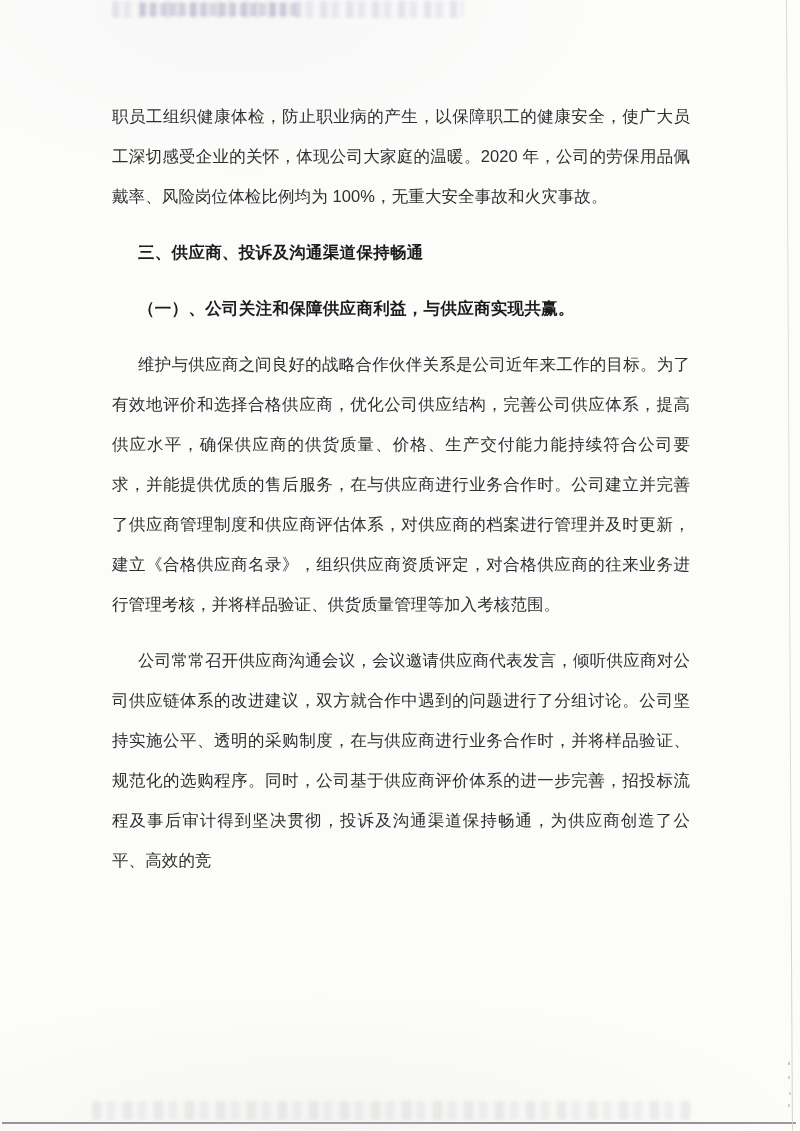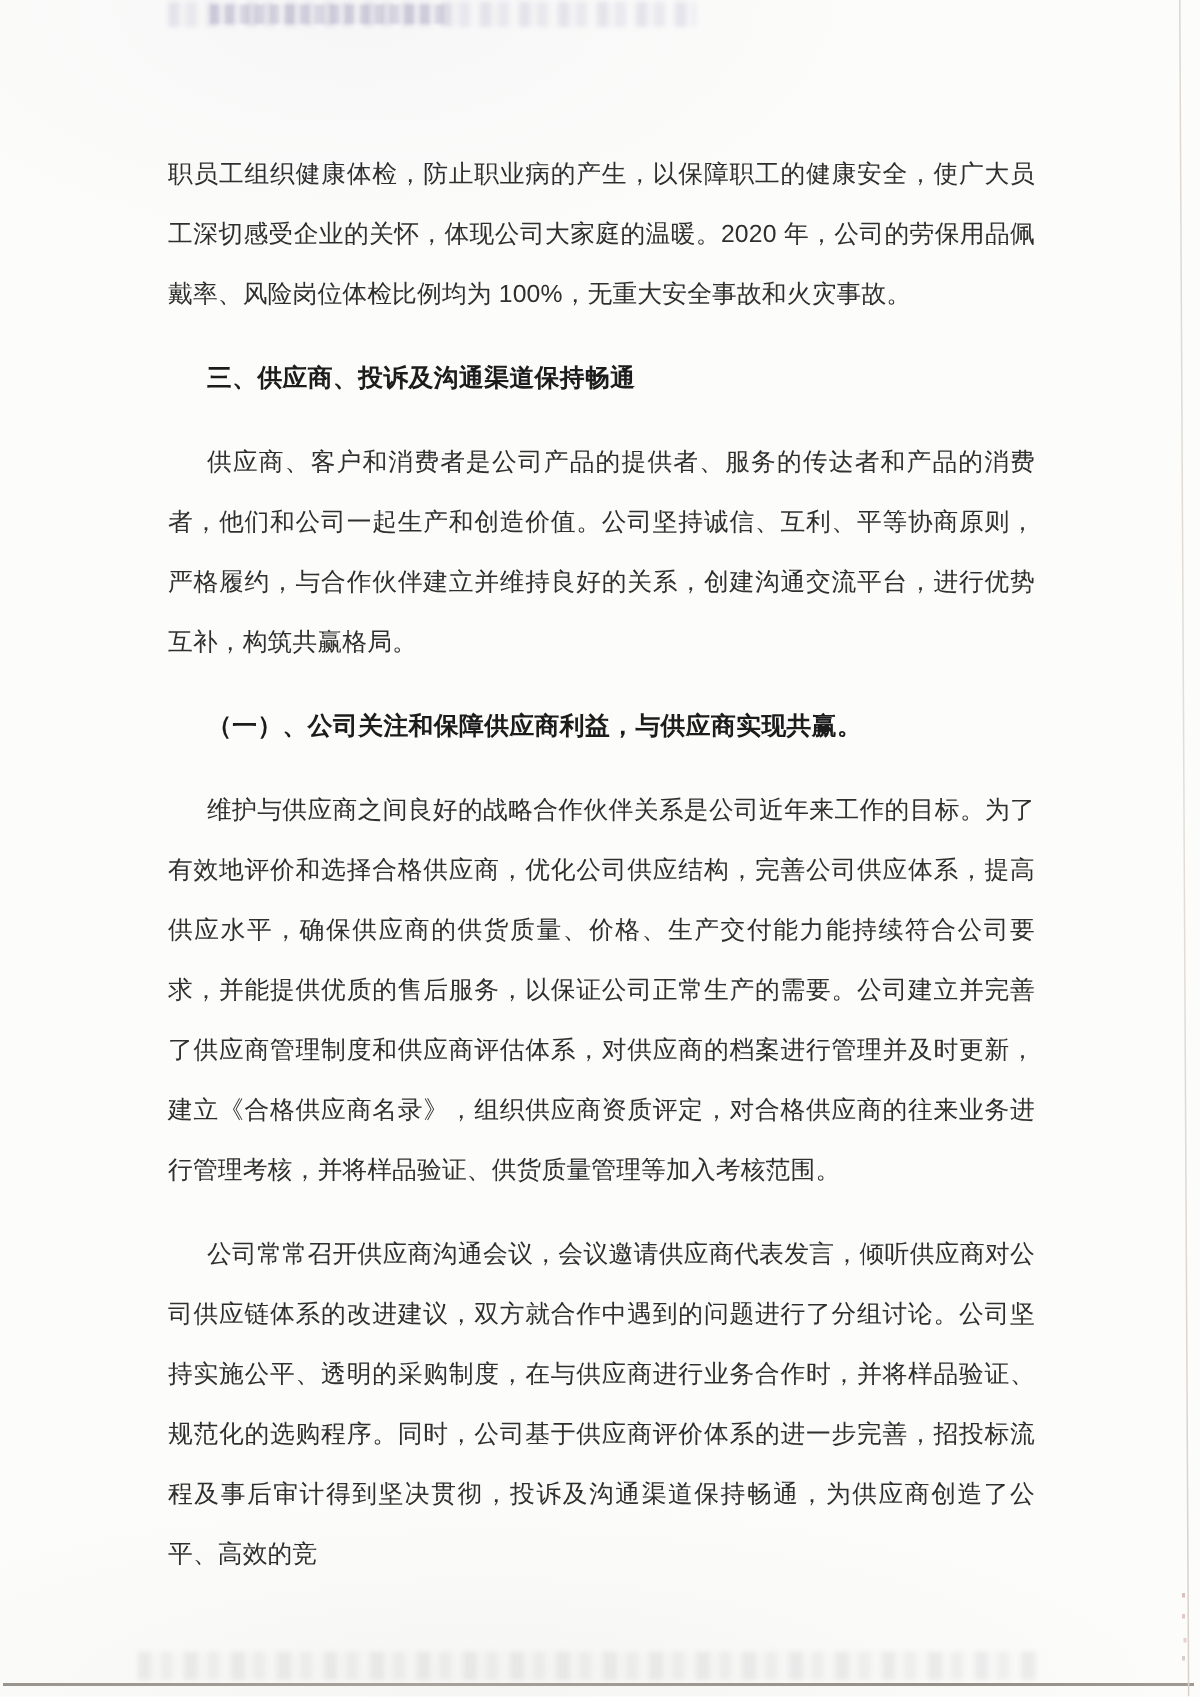--- a/index.html
+++ b/index.html
@@ -92,25 +92,24 @@
 <div class="page">
 
   <div class="bleed-top"></div>
   <div class="bleed-top-strong"></div>
 
   <div class="content">
     <p class="bodytext">职员工组织健康体检，防止职业病的产生，以保障职工的健康安全，使广大员工深切感受企业的关怀，体现公司大家庭的温暖。2020 年，公司的劳保用品佩戴率、风险岗位体检比例均为 100%，无重大安全事故和火灾事故。</p>
 
     <h2 class="heading indent spaced">三、供应商、投诉及沟通渠道保持畅通</h2>
 
-    <p class="bodytext indent spaced">供应商、客户和消费者是公司产品的提供者、服务的传达者和产品的消费者，他们和公司一起生产和创造价值。公司坚持诚信、互利、平等协商原则，严格履约，与合作伙伴建立并维持良好的关系，创建沟通交流平台，进行优势互补，构筑共赢格局。</p>
 
     <h3 class="heading indent spaced">（一）、公司关注和保障供应商利益，与供应商实现共赢。</h3>
 
-    <p class="bodytext indent spaced">维护与供应商之间良好的战略合作伙伴关系是公司近年来工作的目标。为了有效地评价和选择合格供应商，优化公司供应结构，完善公司供应体系，提高供应水平，确保供应商的供货质量、价格、生产交付能力能持续符合公司要求，并能提供优质的售后服务，以保证公司正常生产的需要。公司建立并完善了供应商管理制度和供应商评估体系，对供应商的档案进行管理并及时更新，建立《合格供应商名录》，组织供应商资质评定，对合格供应商的往来业务进行管理考核，并将样品验证、供货质量管理等加入考核范围。</p>
+    <p class="bodytext indent spaced">维护与供应商之间良好的战略合作伙伴关系是公司近年来工作的目标。为了有效地评价和选择合格供应商，优化公司供应结构，完善公司供应体系，提高供应水平，确保供应商的供货质量、价格、生产交付能力能持续符合公司要求，并能提供优质的售后服务，在与供应商进行业务合作时。公司建立并完善了供应商管理制度和供应商评估体系，对供应商的档案进行管理并及时更新，建立《合格供应商名录》，组织供应商资质评定，对合格供应商的往来业务进行管理考核，并将样品验证、供货质量管理等加入考核范围。</p>
 
     <p class="bodytext indent spaced">公司常常召开供应商沟通会议，会议邀请供应商代表发言，倾听供应商对公司供应链体系的改进建议，双方就合作中遇到的问题进行了分组讨论。公司坚持实施公平、透明的采购制度，在与供应商进行业务合作时，并将样品验证、规范化的选购程序。同时，公司基于供应商评价体系的进一步完善，招投标流程及事后审计得到坚决贯彻，投诉及沟通渠道保持畅通，为供应商创造了公平、高效的竞</p>
   </div>
 
   <div class="bleed-bottom"></div>
   <div class="scan-line-bottom"></div>
   <div class="scan-line-right"></div>
   <div class="scan-speck"></div>
 
 </div>

